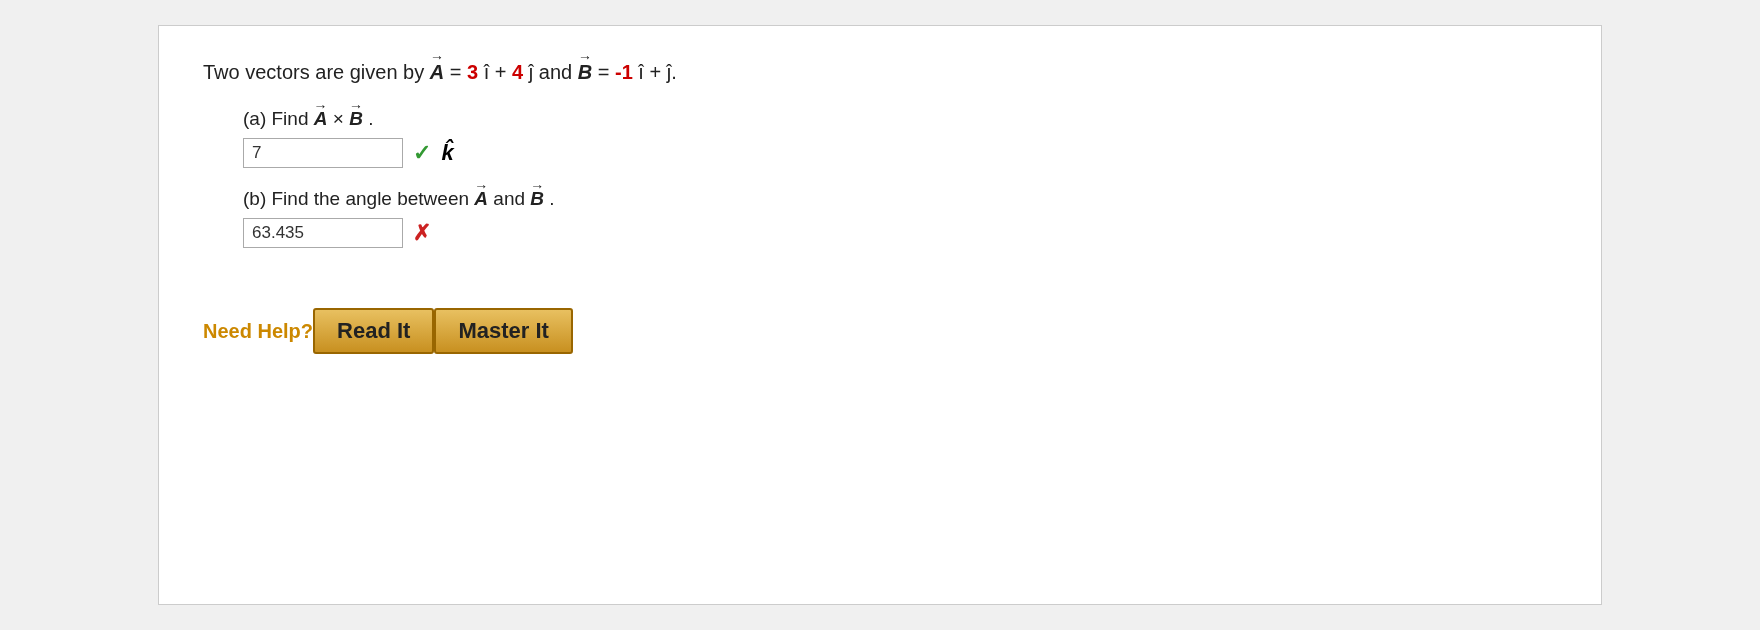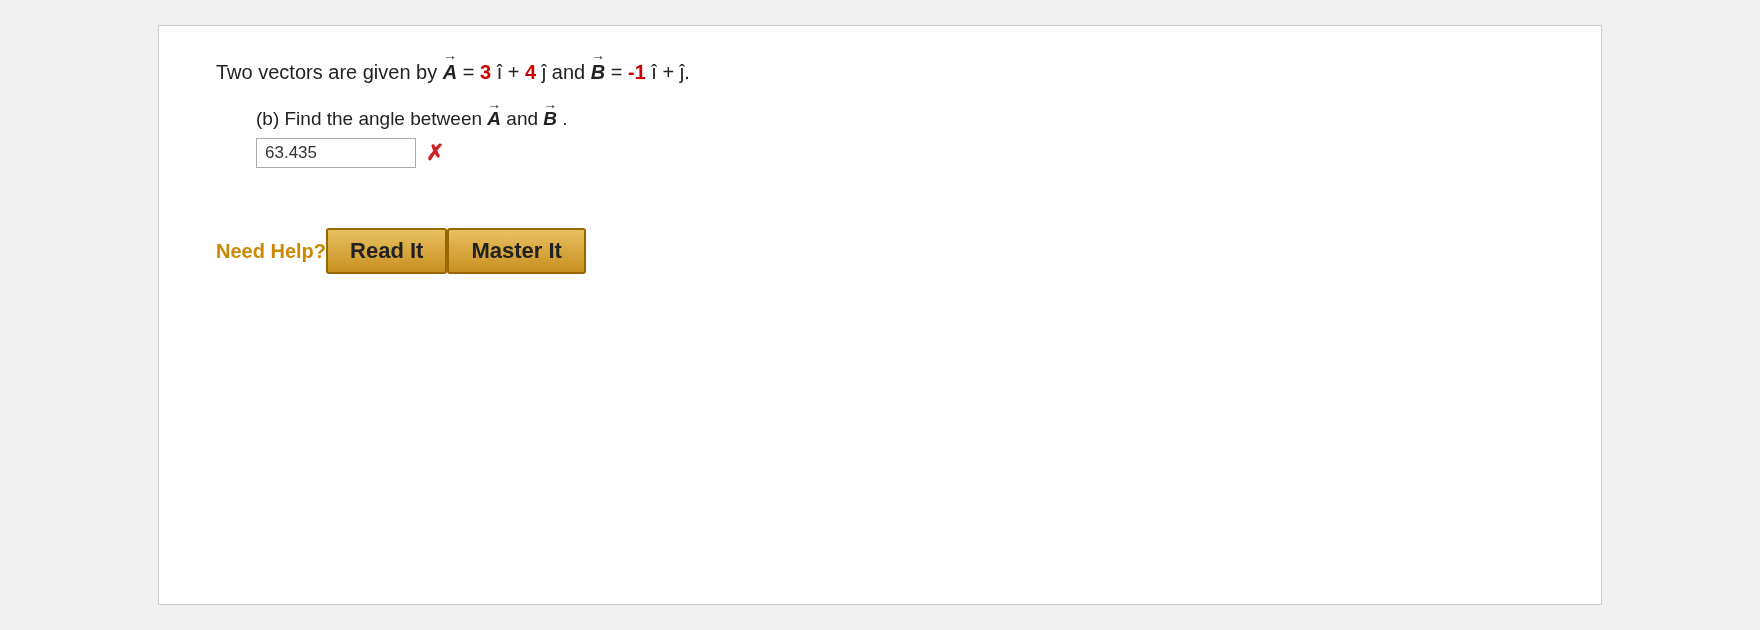--- a/index.html
+++ b/index.html
@@ -11,21 +11,21 @@
       justify-content: center;
       align-items: center;
       min-height: 630px;
       width: 1760px;
     }
     .main-container {
       background: #ffffff;
       border: 1px solid #cccccc;
       width: 1444px;
       min-height: 580px;
-      padding: 30px 57px;
+      padding: 30px 44px;
       position: relative;
     }
     .problem-text {
       font-size: 20px;
       color: #222;
       margin-bottom: 20px;
       line-height: 1.6;
     }
     .red-val {
       color: #cc0000;
@@ -120,20 +120,35 @@
     <span class="red-val">4</span>
     <span> ĵ</span>
     <span> and </span>
     <span class="vector-label">B</span>
     <span> = </span>
     <span class="red-val">-1</span>
     <span> î + </span>
     <span>ĵ.</span>
   </div>
 
+  <div class="part">
+    <div class="part-label">
+      <span>(a) Find</span>
+      <span> </span>
+      <span class="vector-label">A</span>
+      <span> × </span>
+      <span class="vector-label">B</span>
+      <span>.</span>
+    </div>
+    <div class="answer-row">
+      <input type="text" class="answer-input" value="7" style="">
+      <span class="check-mark">✓</span>
+      <span style="font-size:22px; font-weight:bold; font-style:italic;">k̂</span>
+    </div>
+  </div>
 
   <div class="part">
     <div class="part-label">
       <span>(b) Find the angle between</span>
       <span> </span>
       <span class="vector-label">A</span>
       <span> and </span>
       <span class="vector-label">B</span>
       <span>.</span>
     </div>

